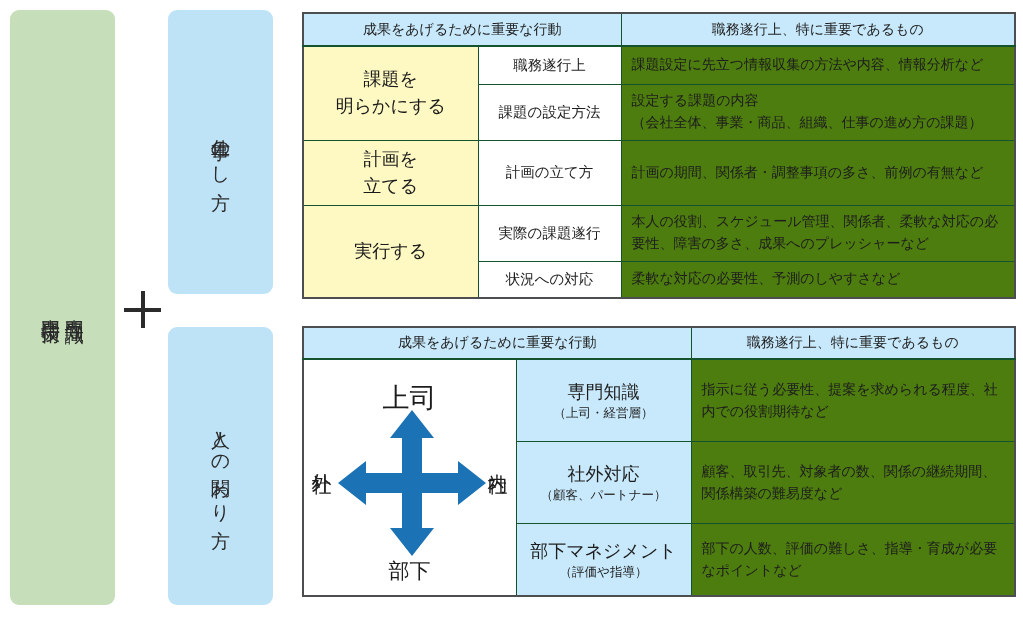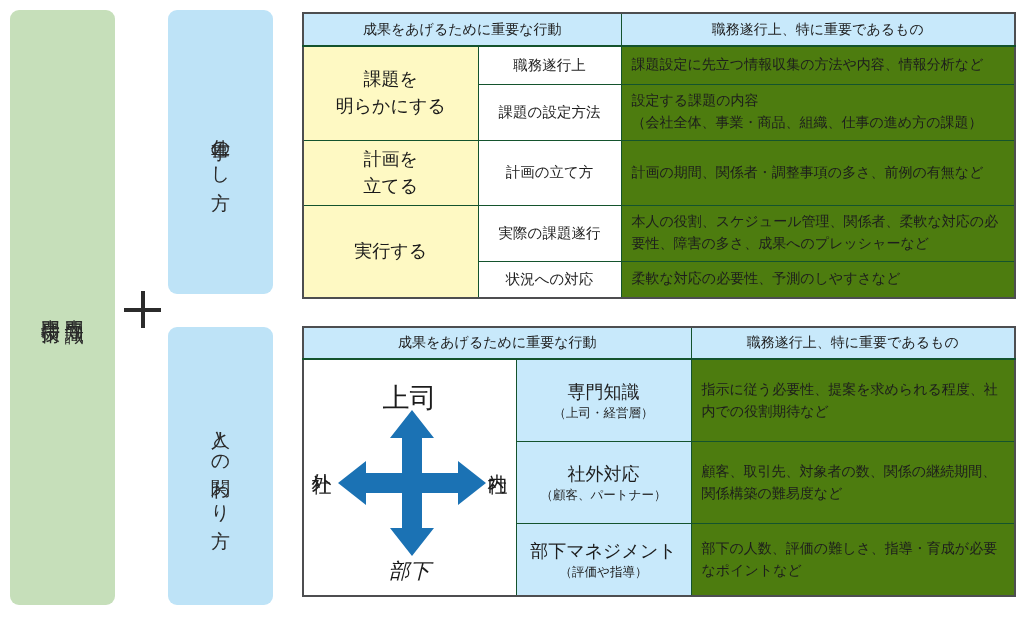--- a/index.html
+++ b/index.html
@@ -45,21 +45,21 @@
 
   .target { background:#c8e9fb; text-align:center; vertical-align:middle; padding:2px 4px; }
   .target .main { display:block; font-size:18px; line-height:1.35; }
   .target .sub { display:block; font-size:12.5px; line-height:1.3; }
 
   
   .arrow-cell { background:#ffffff; padding:0; vertical-align:top; }
   .arrow-wrap { position:relative; width:211px; height:235px; }
   .arrow-svg { position:absolute; left:0; top:0; }
   .axis-top    { position:absolute; left:0; top:20px;  width:100%; text-align:center; font-size:27px; color:#1c1c1c; }
-  .axis-bottom { position:absolute; left:0; top:197px; width:100%; text-align:center; font-size:21px; color:#1c1c1c;font-style:italic; }
+  .axis-bottom { position:absolute; left:0; top:197px; width:100%; text-align:center; font-size:21px; color:#1c1c1c; }
   .axis-left   { position:absolute; left:7px;  top:98px; writing-mode:vertical-rl; text-orientation:upright; font-size:20px; line-height:1.05; color:#1c1c1c; }
   .axis-right  { position:absolute; right:7px; top:98px; writing-mode:vertical-rl; text-orientation:upright; font-size:20px; line-height:1.05; color:#1c1c1c; }
 </style>
 </head>
 <body>
 
 <div class="canvas">
 
   <div class="vbar bar-green">
     <div class="vtext">

